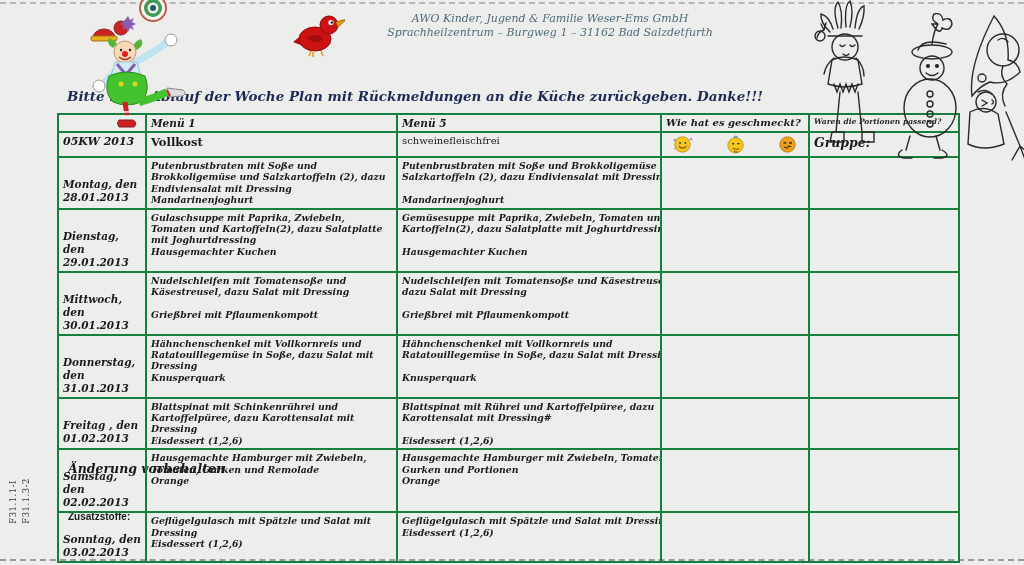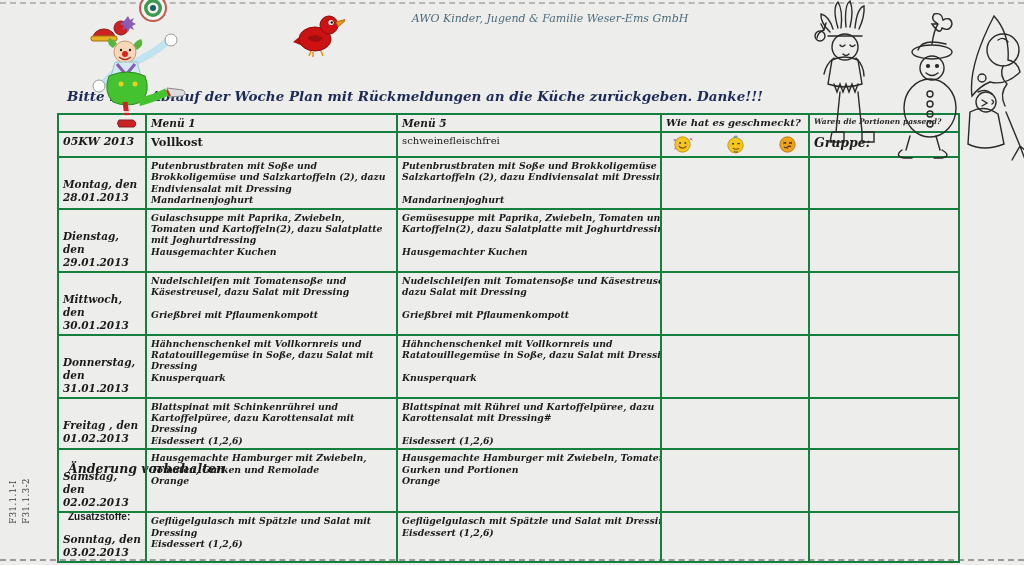--- a/index.html
+++ b/index.html
@@ -64,20 +64,21 @@
   <div class="perf perf-top"></div>
   <div class="perf perf-bottom"></div>
 
   <div class="side-label">
     <span>F31.1.1-I</span>
     <span>F31.1.3-2</span>
   </div>
 
   <div class="doc-header">
     <div class="org-line">AWO Kinder, Jugend &amp; Familie Weser-Ems GmbH</div>
+    <div class="org-line">Sprachheilzentrum – Burgweg 1 –  31162 Bad Salzdetfurth</div>
   </div>
   <div class="doc-subtitle">Bitte nach Ablauf der Woche Plan mit Rückmeldungen an die Küche zurückgeben. Danke!!!</div>
 
   <svg id="spiral-svg" class="deco" viewBox="0 0 34 36">
     <circle cx="17" cy="14" r="13" fill="#f8f8f6" stroke="#c05a4a" stroke-width="2"></circle>
     <circle cx="17" cy="14" r="9" fill="#3e9a4e"></circle>
     <circle cx="17" cy="14" r="5.5" fill="#f0f0ee"></circle>
     <circle cx="17" cy="14" r="3" fill="#1e5f66"></circle>
   </svg>
 

